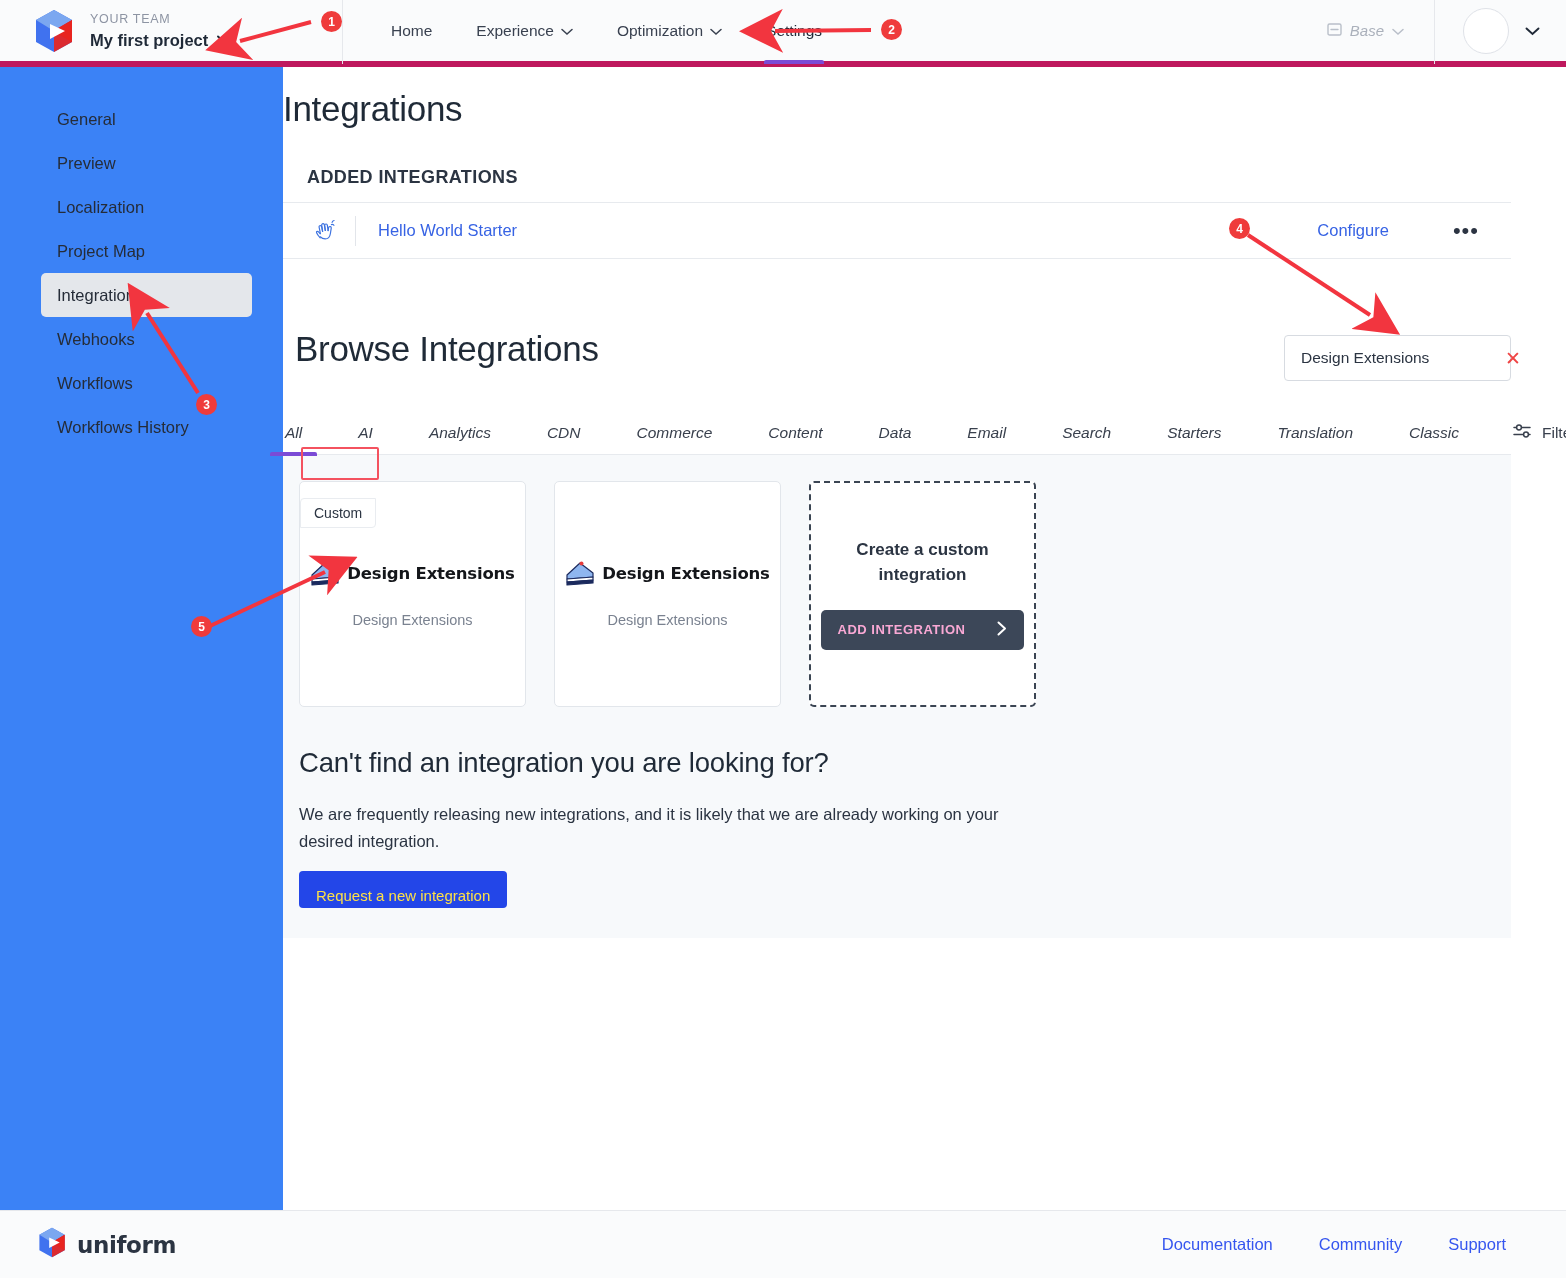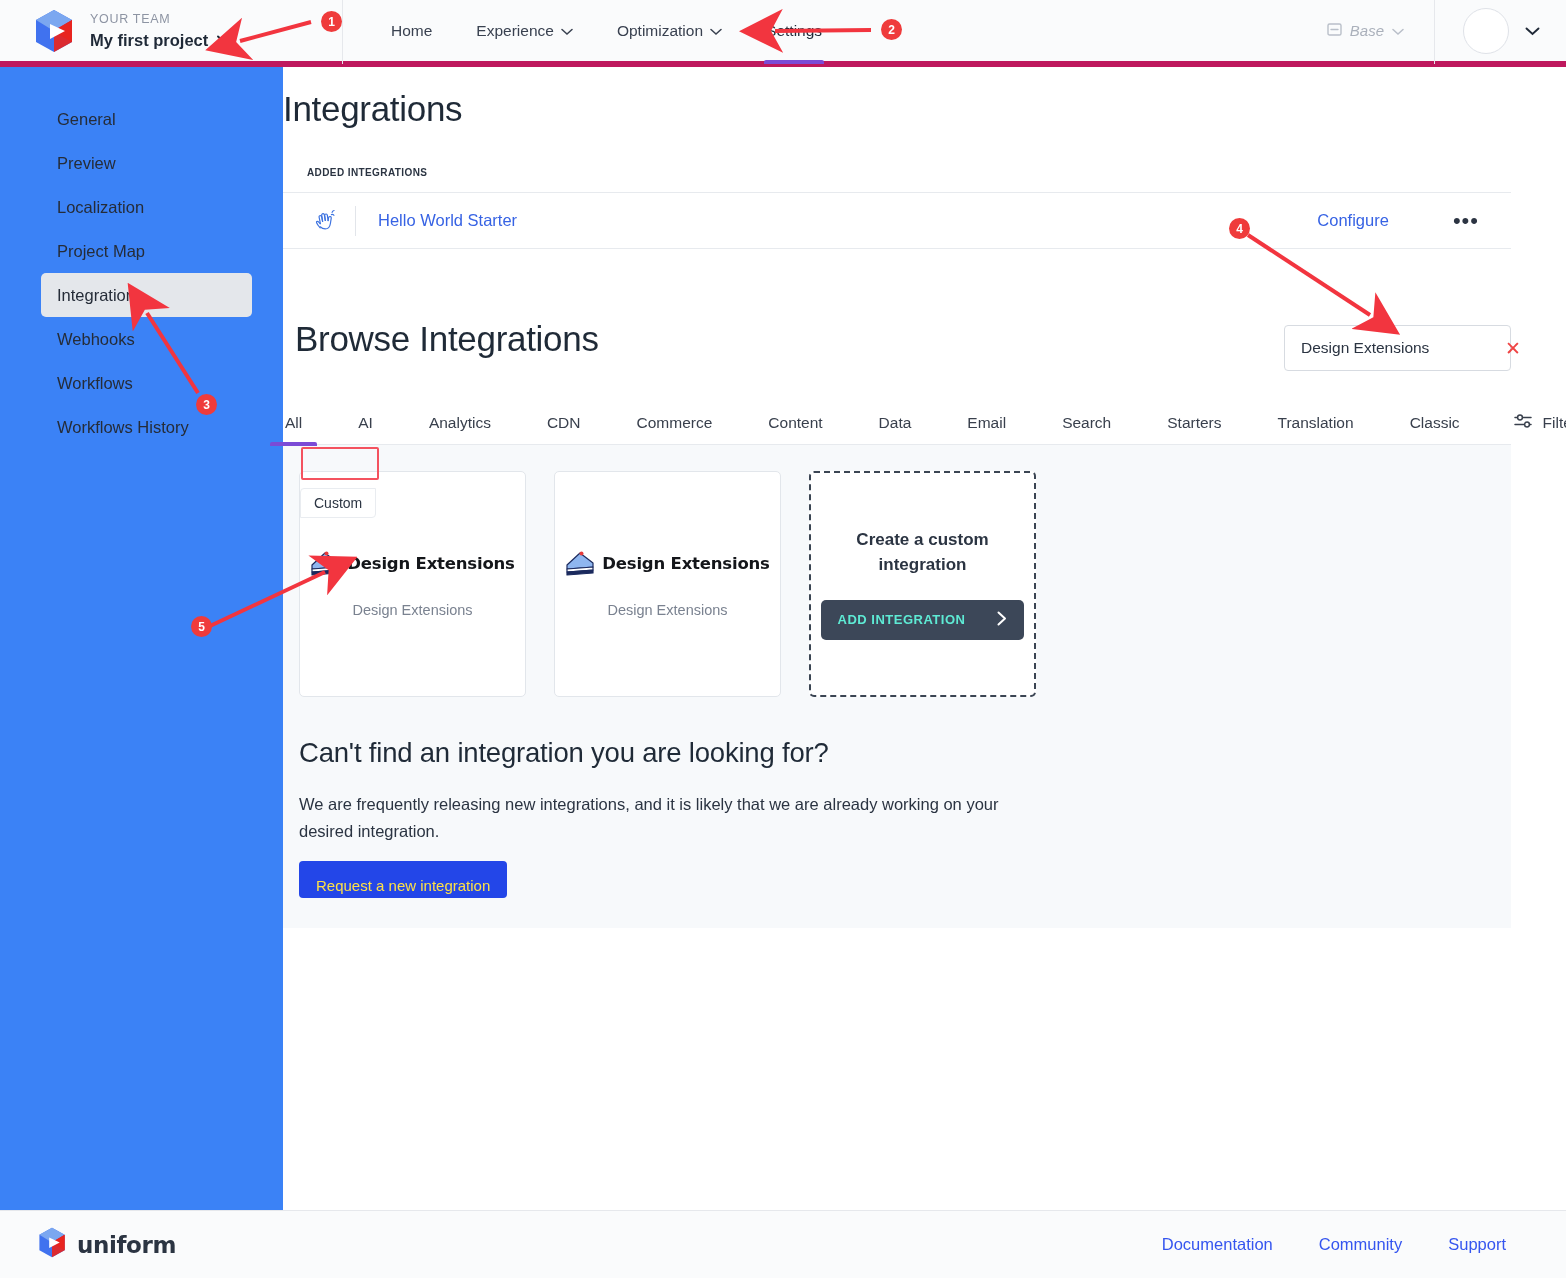--- a/index.html
+++ b/index.html
@@ -80,21 +80,21 @@
   
   .main {
     position: absolute; top: 67px; left: 283px; right: 0; bottom: 68px;
     background: #ffffff; padding: 22px 55px 0 0;
   }
   .page-title {
     font-size: 35px; color: #1f2a37; font-weight: 400;
     margin: 0 0 38px 0; letter-spacing: -0.3px;
   }
   .section-label {
-    font-size: 10px; font-weight: bold; color: #2b3442;
+    font-size: 18px; font-weight: bold; color: #2b3442;
     letter-spacing: 0.4px; margin-bottom: 14px; padding-left: 24px;
   }
   .added-table { border-top: 1px solid #e7eaee; }
   .added-row {
     height: 56px; display: flex; align-items: center;
     border-bottom: 1px solid #e7eaee; padding: 0 20px 0 24px;
   }
   .hand-icon { width: 34px; display: flex; justify-content: center; }
   .row-divider { width: 1px; height: 30px; background: #e2e5ea; margin: 0 22px 0 14px; }
   .row-name { color: #3763e4; font-size: 16.5px; cursor: pointer; }
@@ -124,21 +124,21 @@
   }
   .clear-x { color: #ef4444; font-size: 19px; cursor: pointer; line-height: 1; padding: 0 2px; }
 
   .tabs {
     display: flex; align-items: center; margin-top: 30px;
     border-bottom: 1px solid #e7eaee; height: 44px;
   }
   .tab {
     position: relative; height: 44px; display: flex; align-items: center;
     font-size: 15.5px; color: #39404d; cursor: pointer; padding: 0 2px;
-    margin-right: 52px; white-space: nowrap;
+    margin-right: 52px; white-space: nowrap; font-style: italic;
   }
   .tab.active::after {
     content: ""; position: absolute; bottom: -1px; left: -13px; right: -13px;
     height: 4px; background: #7b4bd6; border-radius: 2px 2px 0 0;
   }
   .filter-btn {
     margin-left: auto; margin-right: 0; display: flex; align-items: center; gap: 10px;
     font-size: 15.5px; color: #39404d; cursor: pointer;
   }
 
@@ -164,21 +164,21 @@
 
   .card.dashed {
     border: 2px dashed #3b4553; background: #fff;
     justify-content: center;
   }
   .dashed-title {
     font-size: 17px; font-weight: bold; color: #2b3442; text-align: center;
     line-height: 1.45; margin-bottom: 22px; max-width: 150px;
   }
   .add-int-btn {
-    background: #3c4758; color: #5eead4; border: 0; border-radius: 5px;
+    background: #3c4758; color: #f9a8d4; border: 0; border-radius: 5px;
     height: 40px; padding: 0 17px; font-size: 13px; font-weight: bold;
     letter-spacing: 0.5px; display: flex; align-items: center; gap: 32px;
     cursor: pointer; font-family: "Liberation Sans", sans-serif;
   }
 
   .cantfind-title {
     font-size: 27.5px; color: #1f2a37; margin: 40px 0 22px 0; font-weight: 400;
     letter-spacing: -0.2px;
   }
   .cantfind-body {

